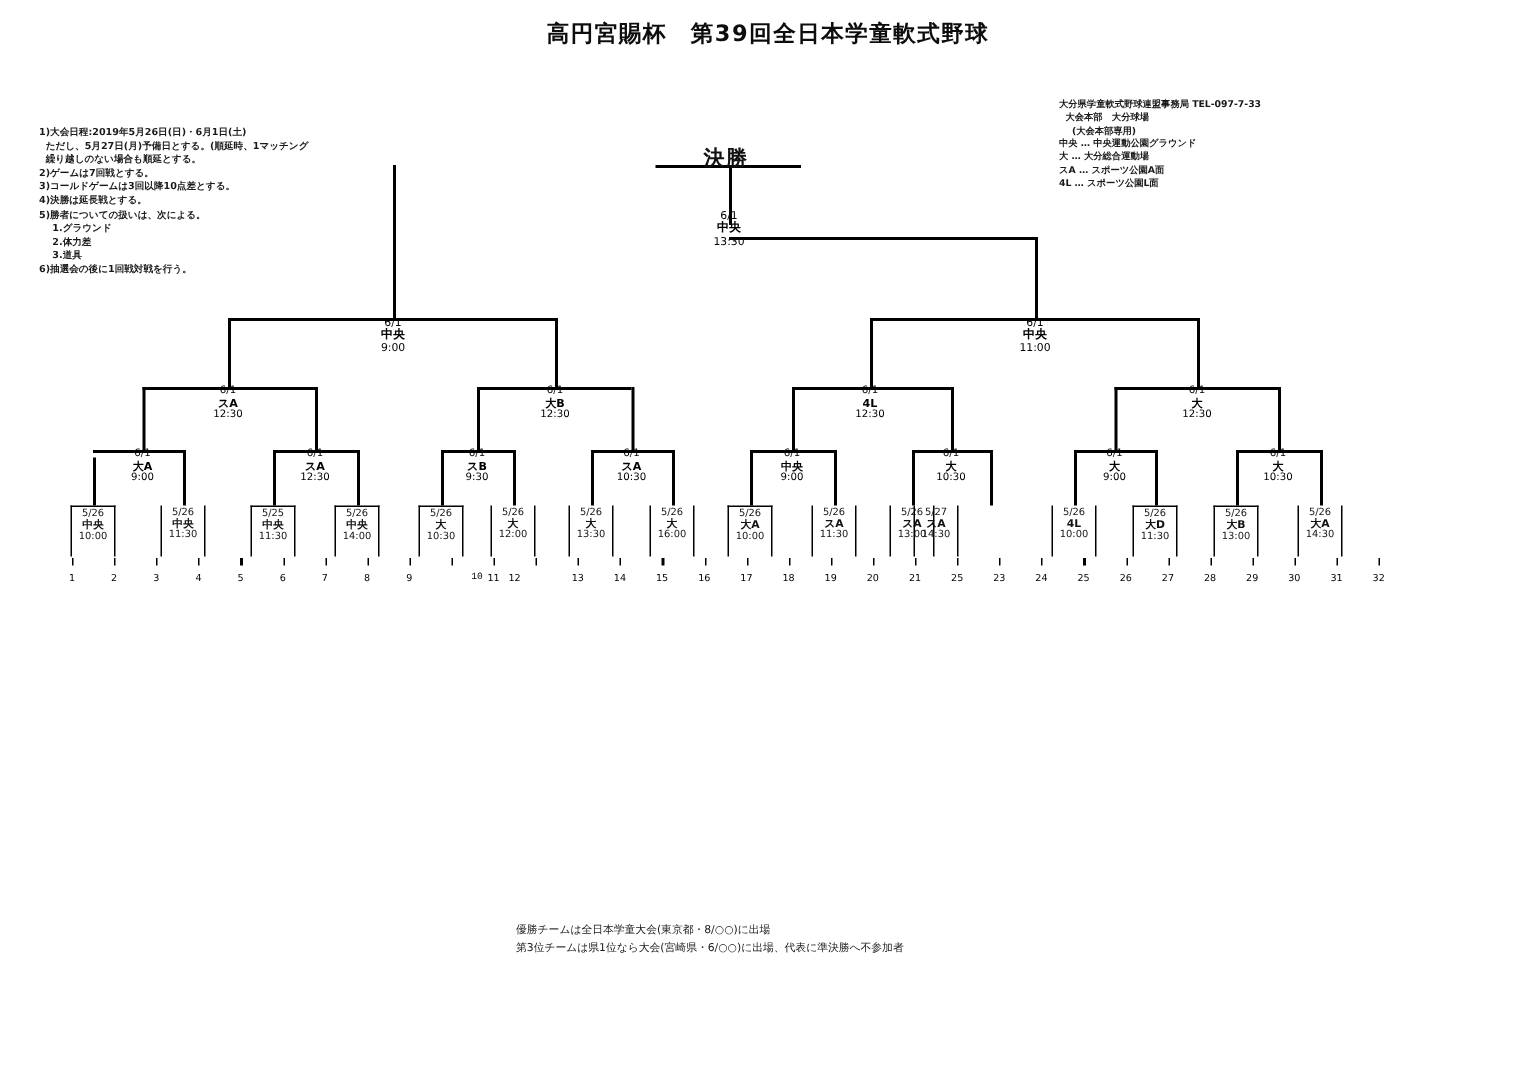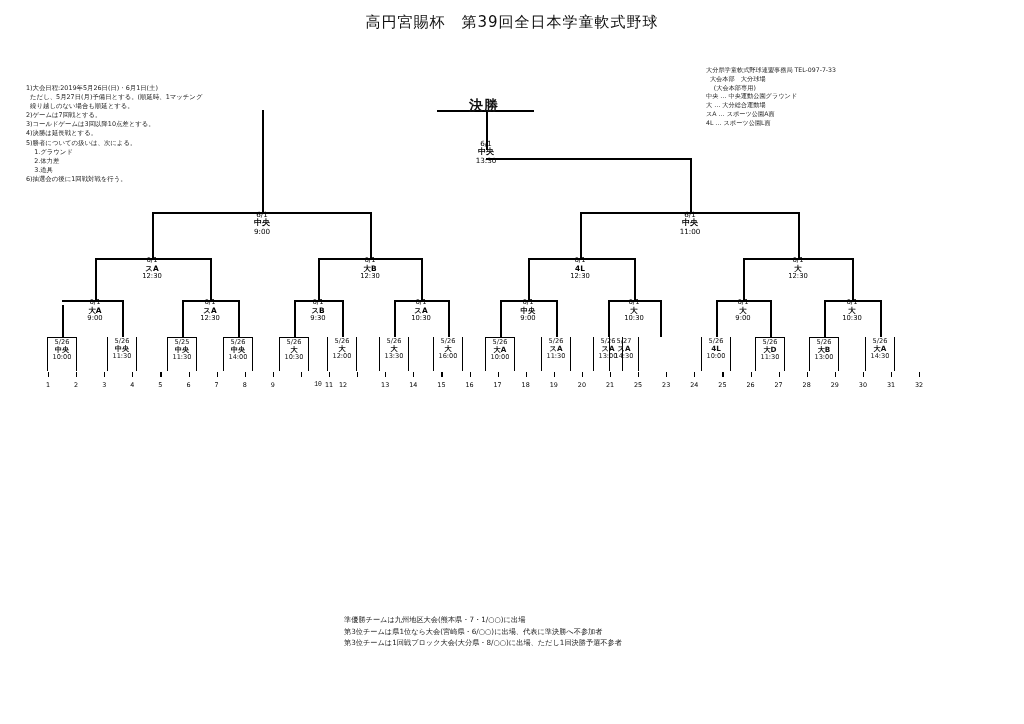--- a/index.html
+++ b/index.html
@@ -9,30 +9,30 @@
     font-family:"DejaVu Sans","Liberation Sans",sans-serif;
     color:#111;
     overflow:hidden;
     position:relative;
   }
   #sheet{position:absolute;left:0;top:0;width:1024px;height:724px;}
 
   
   .title-wrap{position:absolute;left:0;top:12px;width:1024px;text-align:center;}
   .title-line{
-    font-weight:normal;letter-spacing:1px;line-height:1.45;
+    font-weight:bold;letter-spacing:1px;line-height:1.45;
     font-size:15px;color:#0d0d0d;
     font-family:"DejaVu Sans","Liberation Sans",sans-serif;
   }
   .title-line.l2{font-size:15px;}
 
   
   .notes{
     position:absolute;font-size:6.4px;line-height:1.42;
-    color:#1a1a1a;white-space:pre;letter-spacing:0px;
+    color:#1a1a1a;white-space:pre;letter-spacing:0px;font-weight:bold;
   }
   #notes-left{left:26px;top:84px;}
   #notes-right{left:706px;top:66px;font-size:6.2px;}
 
   
   #footer{
     position:absolute;left:344px;top:614px;
     font-size:7.2px;line-height:1.62;color:#1a1a1a;white-space:pre;
   }
 
@@ -360,15 +360,15 @@
       <div class="ln v" style="left: 486px; top: 110px; width: 1.6px; height: 40px;"></div>
       <div class="mlab big" style="left: 486px; top: 140px;">
         <span class="d">6/1</span>
         <span class="p">中央</span>
         <span class="t">13:30</span>
       </div>
       <div class="ln h" style="left: 486px; top: 158px; width: 204px; height: 1.6px;"></div>
       <div id="final-word">決勝</div>
     </div>
 
-  <div id="footer"><div>準優勝チームは九州地区大会(熊本県・7・1/○○)に出場</div><div>第3位チームは県1位なら大会(宮崎県・6/○○)に出場、代表に準決勝へ不参加者</div><div>第3位チームは1回戦ブロック大会(大分県・8/○○)に出場、ただし1回決勝予選不参者</div></div>
+  <div id="footer"><div>優勝チームは全日本学童大会(東京都・8/○○)に出場</div><div>第3位チームは県1位なら大会(宮崎県・6/○○)に出場、代表に準決勝へ不参加者</div></div>
 
 </div>
 
 </body></html>

